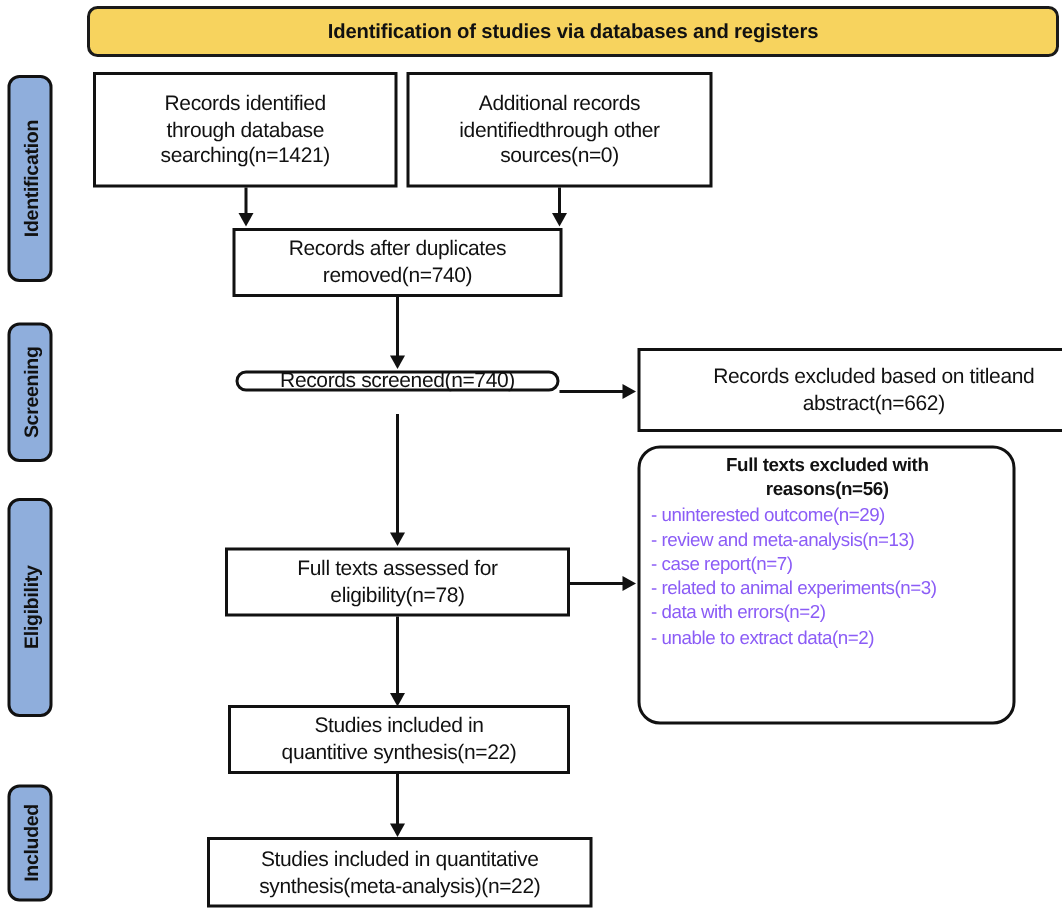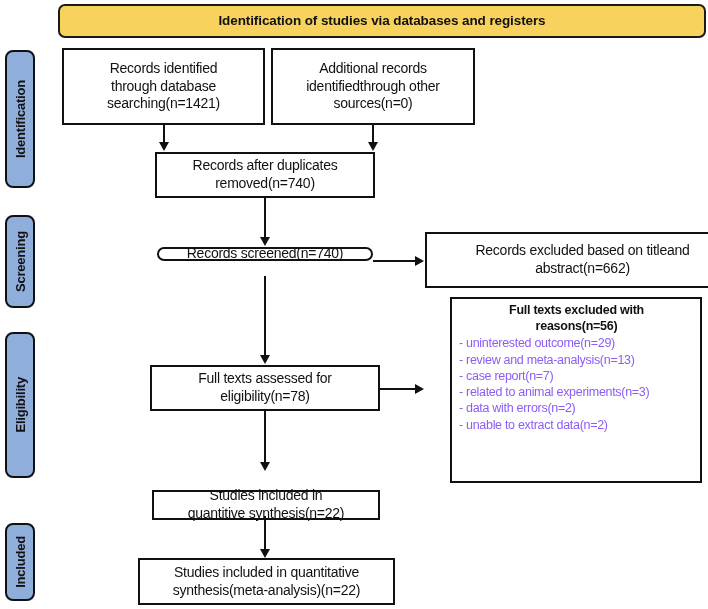--- a/index.html
+++ b/index.html
@@ -208,37 +208,37 @@
   <div class="arrow-down" style="left:260px; top:355px;"></div>
 
   <div class="box" style="left:150px; top:365px; width:230px; height:46px;">
     <div class="box-text">Full texts assessed for
 eligibility(n=78)</div>
   </div>
 
   <div class="line-h" style="left:380px; top:388px; width:36px;"></div>
   <div class="arrow-right" style="left:415px; top:384px;"></div>
 
-  <div class="box reasons" style="left:450px; top:297px; width:252px; height:186px;">
+  <div class="box reasons" style="left:425px; top:297px; width:252px; height:186px;border-radius:15px;">
     <div class="reasons-title">Full texts excluded with
 reasons(n=56)</div>
     <ul class="reasons-list">
       <li>- uninterested outcome(n=29)</li>
       <li>- review and meta-analysis(n=13)</li>
       <li>- case report(n=7)</li>
       <li>- related to animal experiments(n=3)</li>
       <li>- data with errors(n=2)</li>
       <li>- unable to extract data(n=2)</li>
     </ul>
   </div>
 
   <div class="line-v" style="left:264px; top:411px; height:52px;"></div>
   <div class="arrow-down" style="left:260px; top:462px;"></div>
 
-  <div class="box" style="left:152px; top:470px; width:228px; height:30px;margin-top:20px;">
+  <div class="box" style="left:152px; top:470px; width:228px; height:46px;">
     <div class="box-text">Studies included in
 quantitive synthesis(n=22)</div>
   </div>
 
   <div class="line-v" style="left:264px; top:516px; height:34px;"></div>
   <div class="arrow-down" style="left:260px; top:549px;"></div>
 
   <div class="box" style="left:138px; top:558px; width:257px; height:47px;">
     <div class="box-text">Studies included in quantitative
 synthesis(meta-analysis)(n=22)</div>

